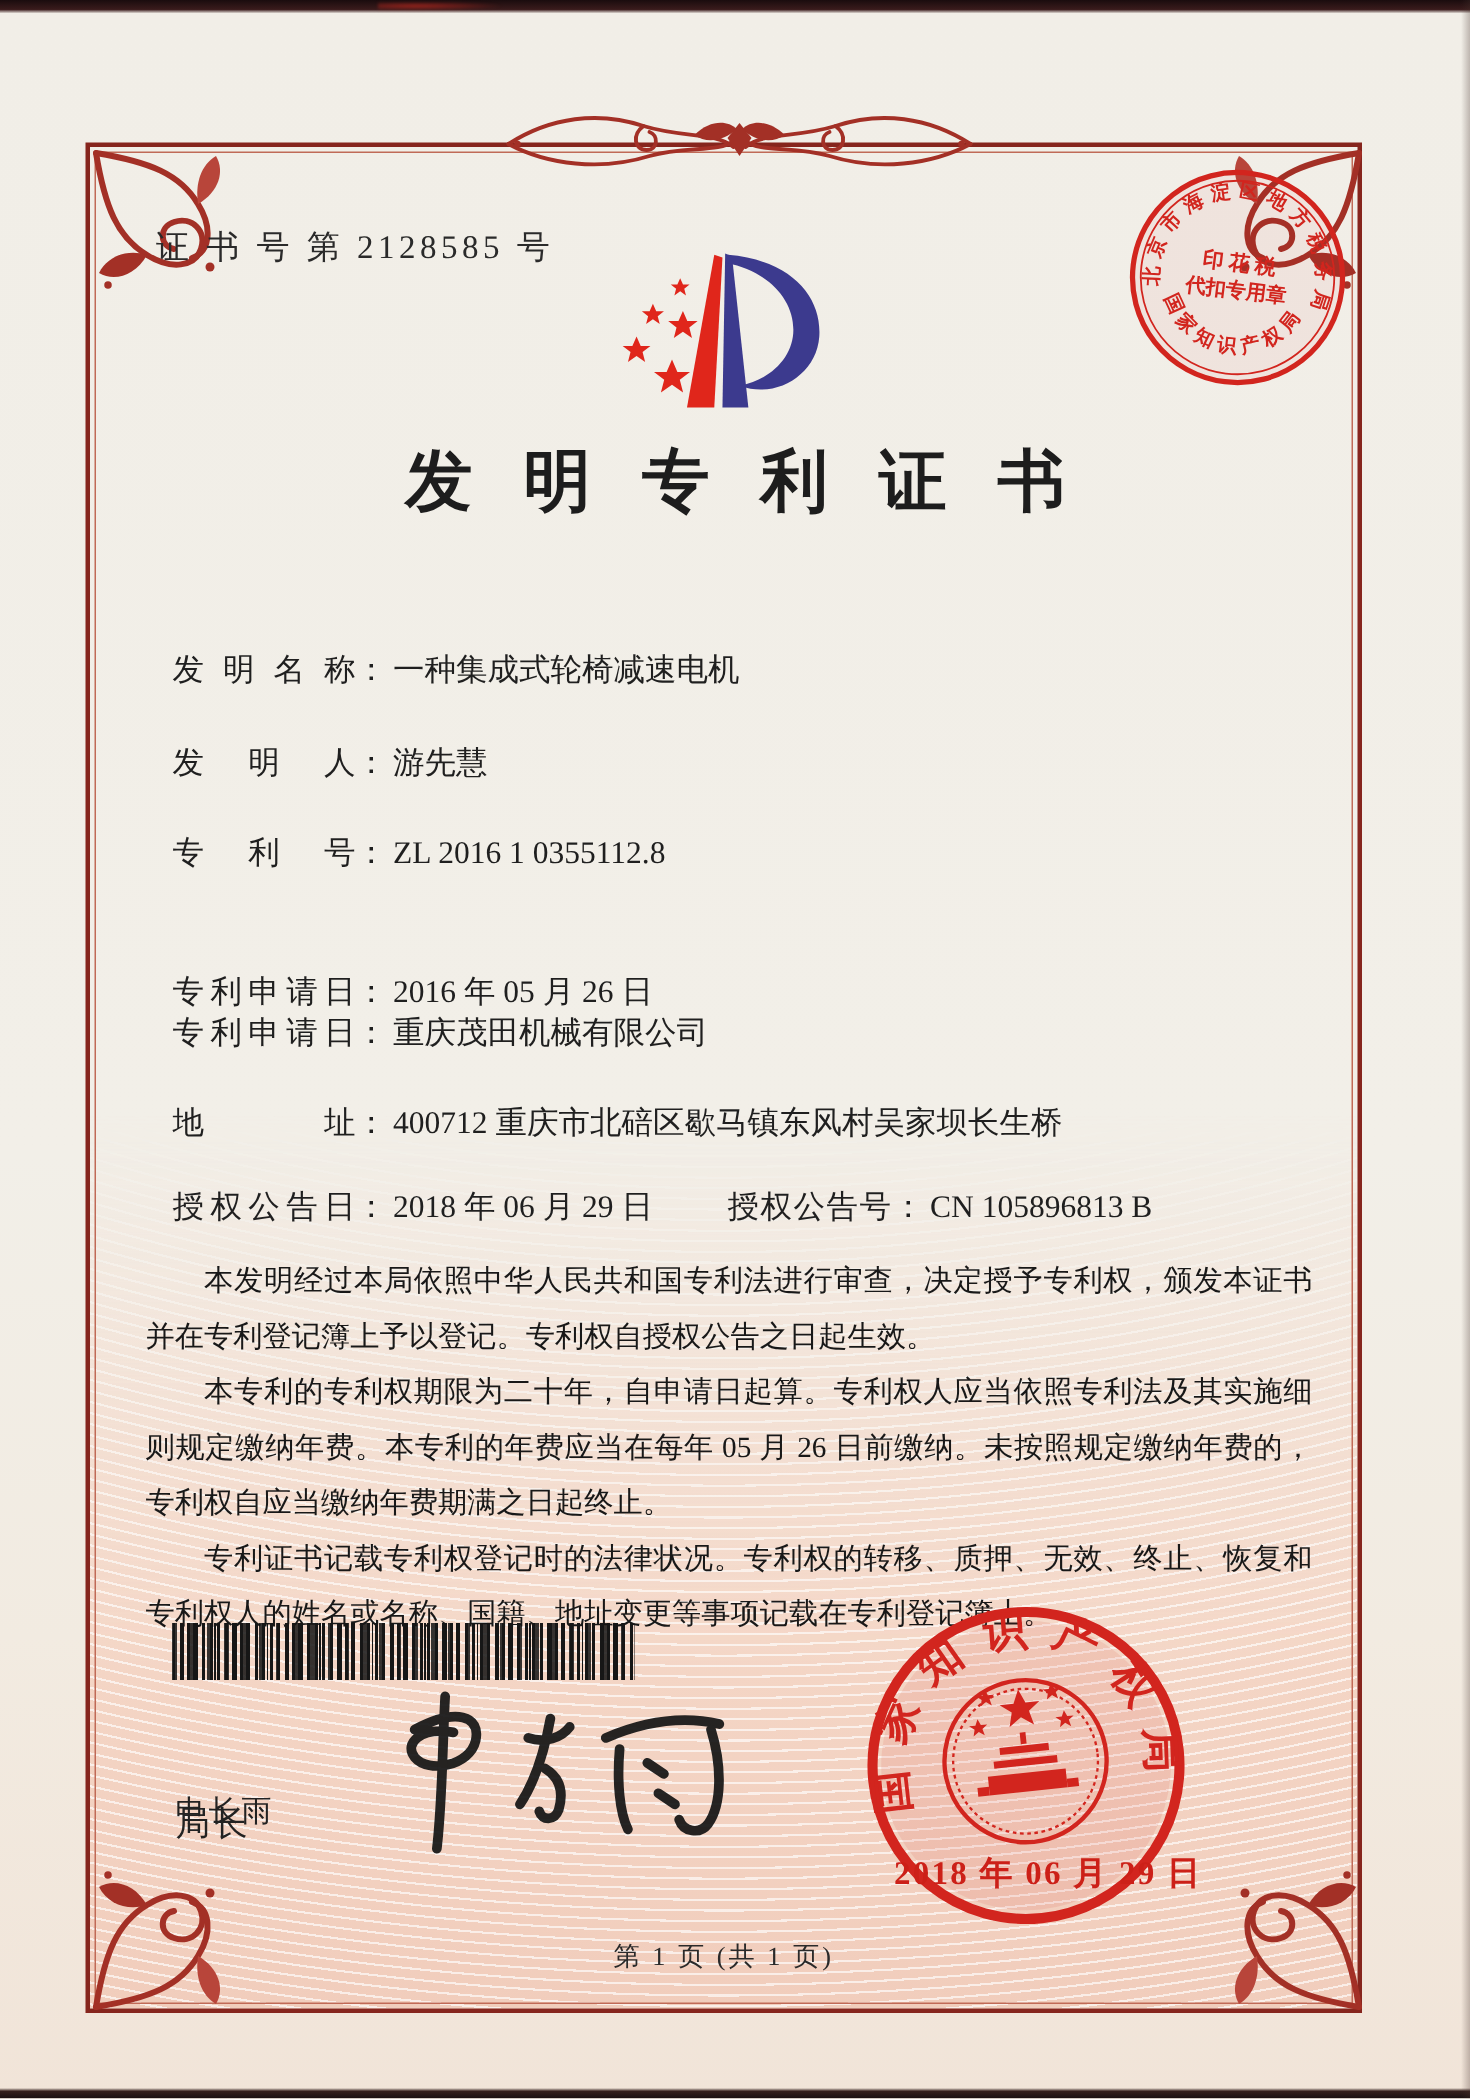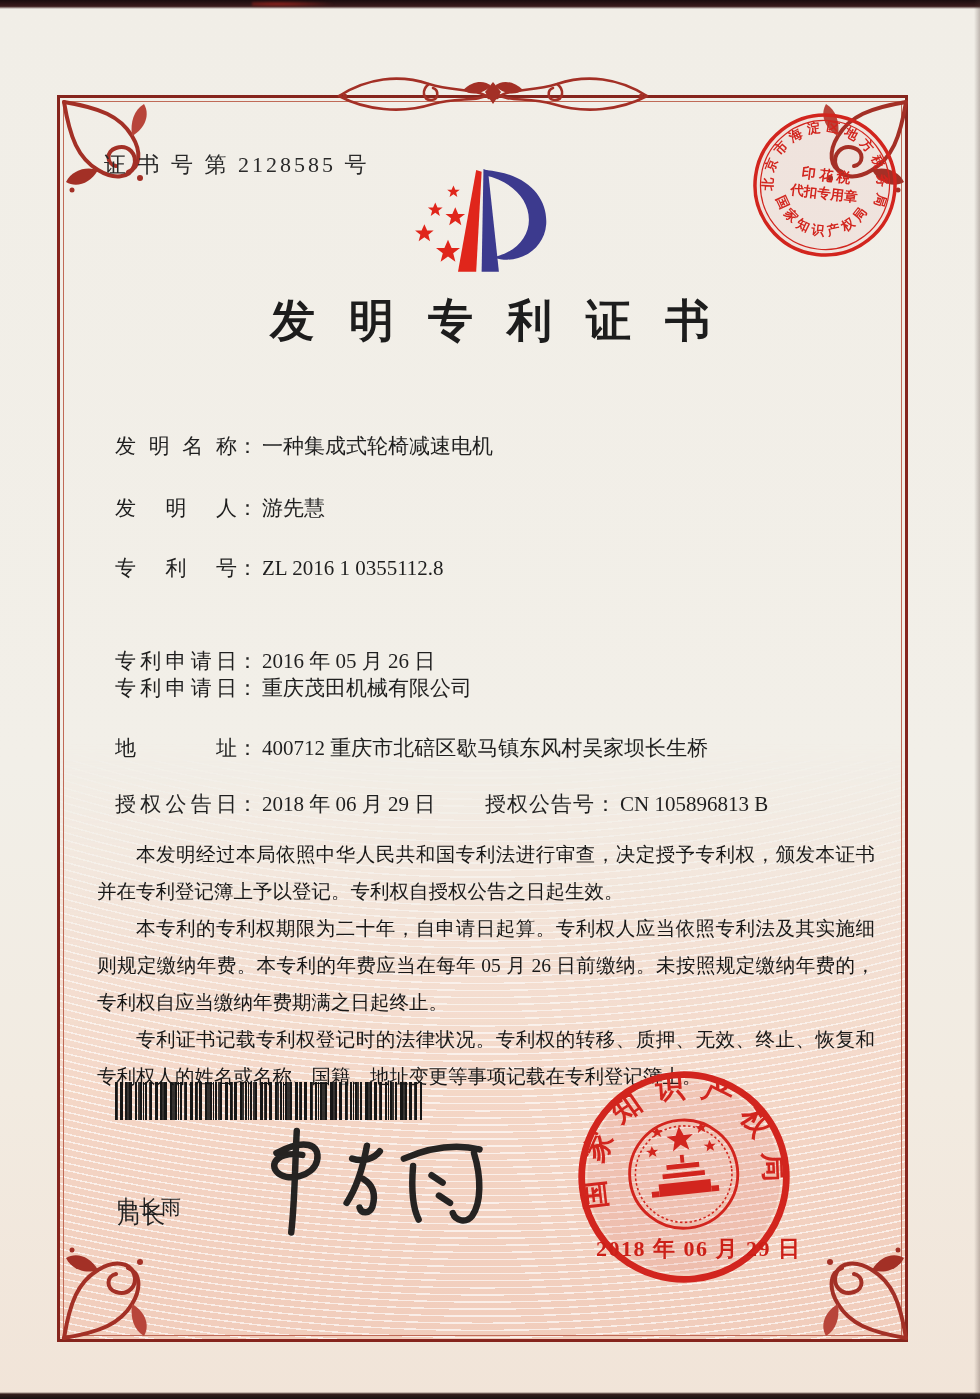--- a/index.html
+++ b/index.html
@@ -207,14 +207,15 @@
       <path d="M113,92 h4 v8 h-4 z"></path>
       <path d="M98,101 h34 v5 h-34 z"></path>
       <path d="M93,110 h44 v5 h-44 z"></path>
       <path d="M88,120 h54 v13 h-54 z"></path>
       <path d="M80,127 h8 v6 h-8 z"></path>
       <path d="M142,127 h8 v6 h-8 z"></path>
     </g>
   </svg>
   <div class="seal-date">2018 年 06 月 29 日</div>
 
+  <div class="footer">第 1 页 (共 1 页)</div>
 
 </div>
 
 </body></html>

